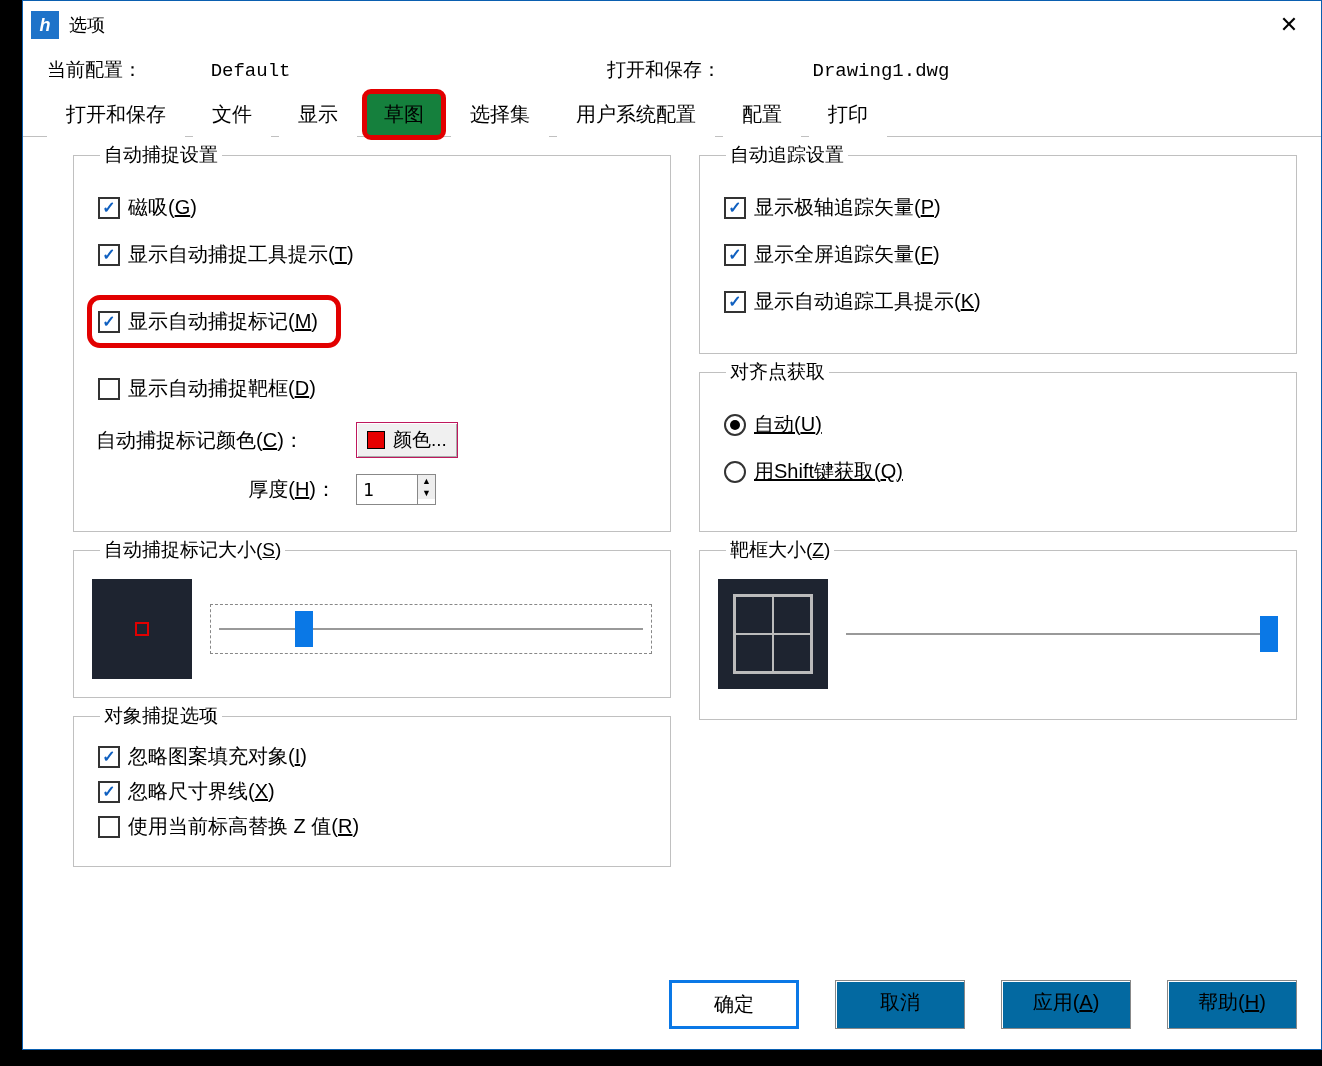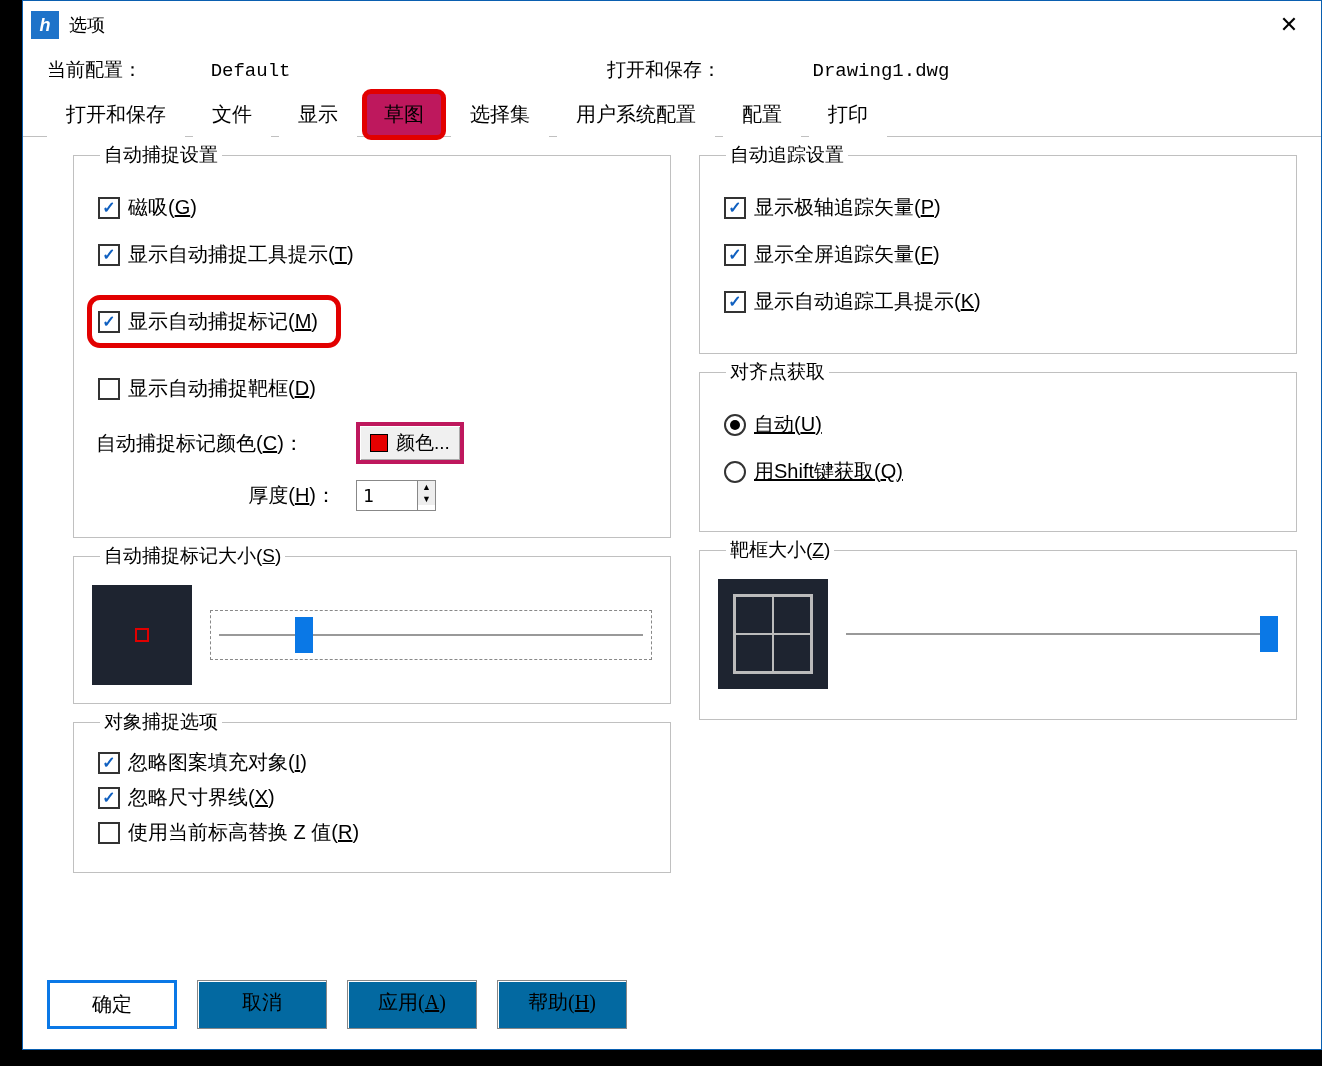--- a/index.html
+++ b/index.html
@@ -68,21 +68,21 @@
       border: 1px solid transparent;
       border-bottom: none;
       cursor: pointer;
       position: relative;
       top: 1px;
       background: #fff;
     }
     .tab.active {
       border: 1px solid #c0c0c0;
       border-bottom: 1px solid #fff;
-      background: #be185d;
+      background: #15803d;
     }
     .tab.highlighted {
       outline: 5px solid #e20000;
       outline-offset: -2px;
       border-radius: 6px;
     }
     .content {
       flex: 1;
       padding: 18px 24px 10px 50px;
       display: flex;
@@ -144,21 +144,21 @@
     .form-row {
       display: flex;
       align-items: center;
       margin: 16px 0 2px 4px;
       font-size: 20px;
     }
     .form-row .label { width: 260px; }
     .color-btn {
       display: inline-flex;
       align-items: center;
-      border: 4px solid #be185d;
+      border: 1px solid #be185d;
       background: #f0f0f0;
       padding: 4px 10px;
       gap: 8px;
       cursor: pointer;
       font-size: 19px;
       box-shadow: inset 1px 1px 0 #fff, inset -1px -1px 0 #aaa;
     }
     .color-swatch {
       width: 18px; height: 18px;
       border: 1px solid #000;
@@ -236,22 +236,22 @@
     }
     .slider-thumb {
       position: absolute;
       width: 18px; height: 36px;
       background: #0a78e6;
       top: -17px;
     }
     .footer {
       padding: 16px 24px 20px 24px;
       display: flex;
-      gap: 20px;
-      font-family: Liberation Serif, serif;
+      justify-content: flex-end;
+      gap: 36px;
     }
     .btn {
       min-width: 130px;
       padding: 8px 18px;
       border: 1px solid #888;
       background: #0369a1;
       font-size: 20px;
       cursor: pointer;
       text-align: center;
       box-shadow: inset 1px 1px 0 #fff;

